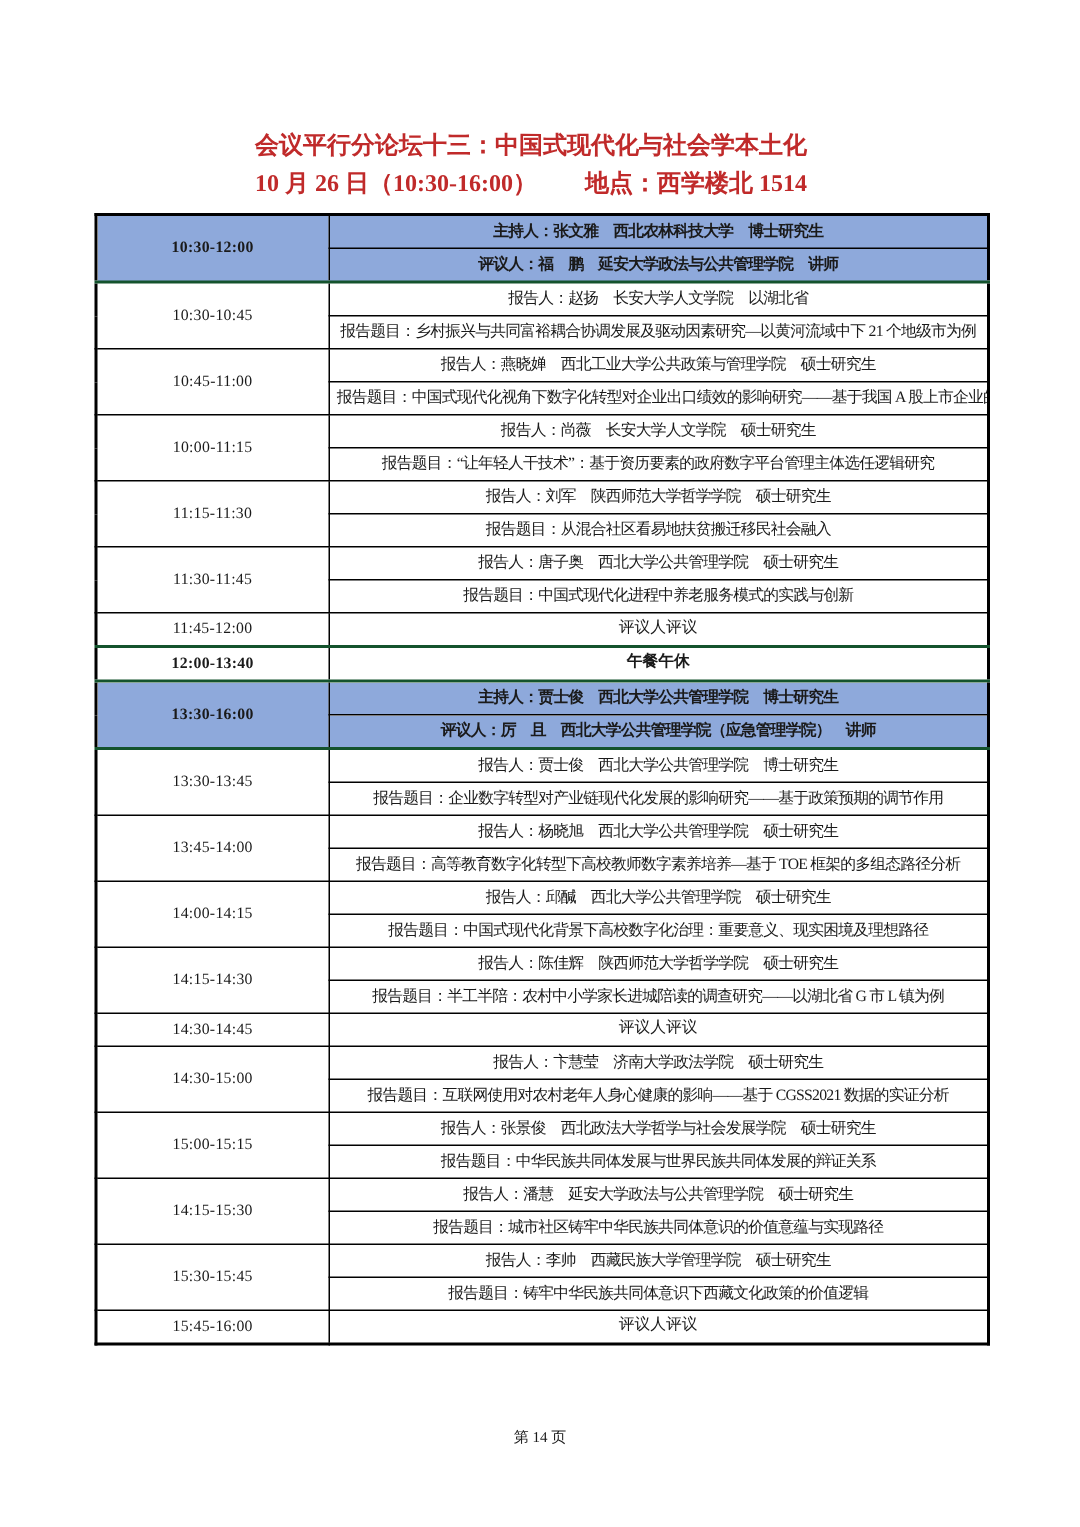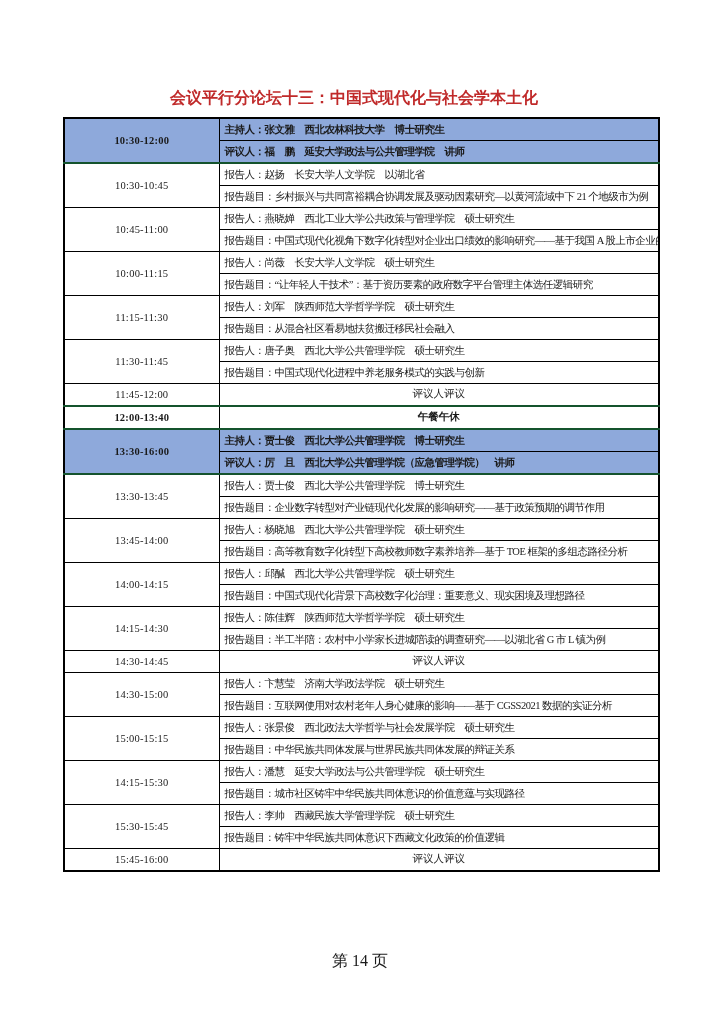--- a/index.html
+++ b/index.html
@@ -7,33 +7,34 @@
   .page{position:relative;width:708px;height:1018px;background:#fff;overflow:hidden;}
   .titles{padding-top:88px;text-align:center;}
   .title-line{margin:0;font-size:16px;font-weight:bold;color:var(--title-red,#C02A2A);line-height:1.25;}
   .title-line + .title-line{margin-top:5px;}
   table.schedule{border-collapse:collapse;table-layout:fixed;width:595px;margin:9px 0 0 63px;border:2px solid #000;}
   col.c-time{width:155px;}
   col.c-content{width:440px;}
   td{border:1px solid #000;height:21px;line-height:21px;font-size:10.5px;color:#1a1a1a;
      white-space:nowrap;overflow:hidden;padding:0;}
   td.time{text-align:center;letter-spacing:0.2px;}
-  td.content{padding:0 5px;text-align:left;letter-spacing:-0.5px;}
+  td.content{padding:0 5px;text-align:center;letter-spacing:-0.5px;}
   td.center{text-align:center;letter-spacing:0;font-family:Liberation Mono, monospace;}
   td.blue{background:var(--header-blue,#8EA9DB);}
   td.bold{font-weight:bold;}
   td.tb{border-bottom:2px solid #14532d;}
-  .footer{position:absolute;top:951px;left:0;width:720px;text-align:center;font-size:16px;color:#1a1a1a;}
+  .footer{position:absolute;top:951px;left:0;width:720px;text-align:center;font-size:10px;color:#1a1a1a;}
 </style>
 </head>
 <body>
 
 <div class="page">
   <div class="titles">
     <p class="title-line">会议平行分论坛十三：中国式现代化与社会学本土化</p>
+    <p class="title-line">10 月 26 日（10:30-16:00）　　地点：西学楼北 1514</p>
   </div>
 
   <table class="schedule">
     <colgroup>
         <col class="c-time">
         <col class="c-content">
       </colgroup>
     <tbody>
         <tr>
           <td class="time blue bold tb" rowspan="2">10:30-12:00</td>

